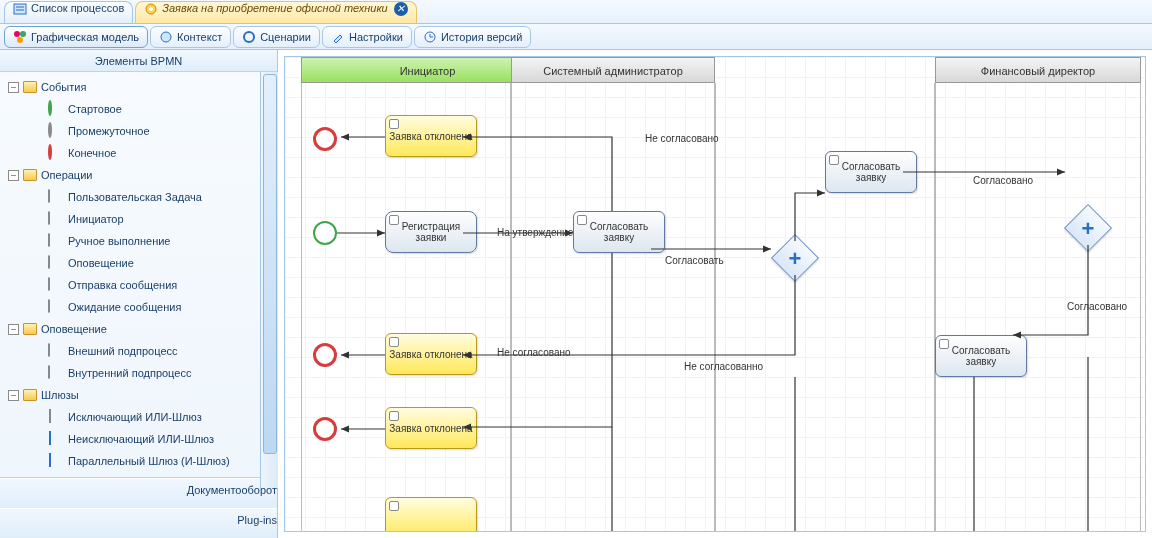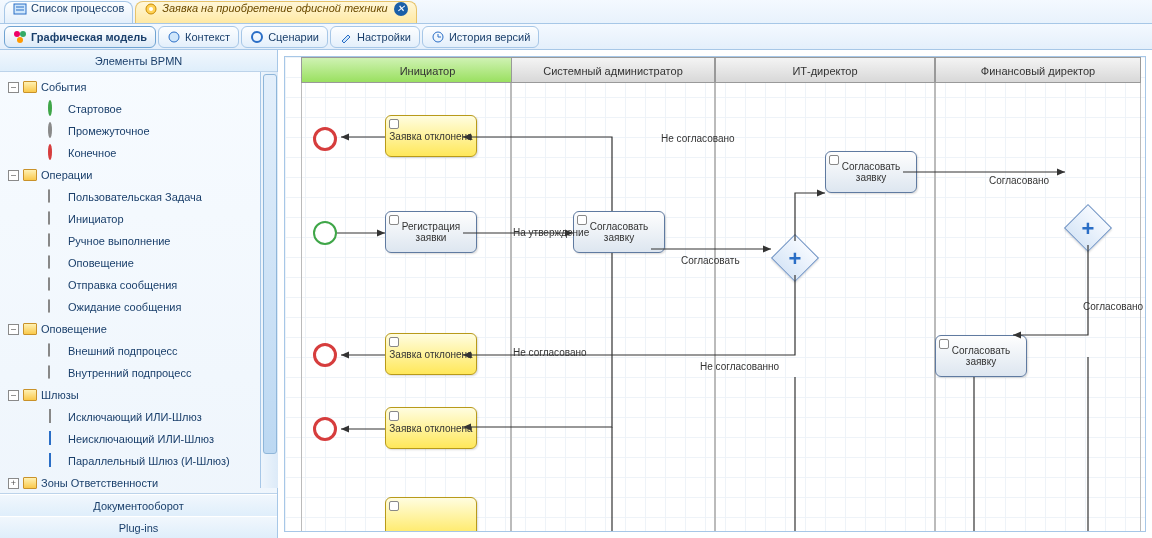--- a/index.html
+++ b/index.html
@@ -60,21 +60,21 @@
   .sub-tab {
     display:flex; align-items:center;
     height:22px; padding:0 8px; margin-right:2px;
     border:1px solid #a7c7e7; border-radius:6px;
     background: linear-gradient(#fdfeff,#e3effb);
     color:#1a3f6b; cursor:pointer;
   }
   .sub-tab.active{
     background: linear-gradient(#fff,#dceaf8);
     border-color:#6fa3d2;
-    font-weight: bold;
+    font-weight: normal;
   }
   .sub-tab .icon { width:14px; height:14px; margin-right:4px; }
 
   
   .content { display:flex; height:calc(100% - 50px); }
   .sidebar {
     width: 278px;
     background: linear-gradient(#f7fbff,#eef5fc);
     border-right:1px solid #a7c7e7;
     display:flex; flex-direction:column;
@@ -107,21 +107,21 @@
   .circle-red{width:12px;height:12px;border:2px solid #d63d3d;border-radius:50%;}
   .op-box{width:13px;height:11px;border:1px solid #888;border-radius:2px;background:#f5f5f5;}
   .op-box.y{background:linear-gradient(#fffde0,#ffe97a);}
   .op-box.b{background:linear-gradient(#e6f0ff,#b8d4f5);}
   .gw{width:12px;height:12px;transform:rotate(45deg);border:1px solid #888;background:#f2f2f2;margin:1px;}
   .gw.blue{border-color:#2a6ec6;background:#eaf2ff;}
   .side-footer{
     border-top:1px solid #bcd3ea;
   }
   .side-footer div{
-    height:22px;line-height:22px;text-align:center;color:#1a3f6b;
+    height:30px;line-height:22px;text-align:right;color:#1a3f6b;
     background:linear-gradient(#f1f7fd,#dfeefb);border-top:1px solid #fff;
     cursor:pointer;
   }
 
   
   .canvas-wrap{
     flex:1; position:relative; overflow:hidden;
     background-color:#fff;
     background-image:
       linear-gradient(#eef3f8 1px, transparent 1px),
@@ -164,21 +164,20 @@
     border:1px solid #6a8fc2;background:linear-gradient(#f5f9ff,#d9e7f7);
     box-shadow:1px 1px 2px rgba(0,0,0,0.15);
   }
   .gateway::after{
     content:"+";position:absolute;inset:0;transform:rotate(-45deg);
     font-size:22px;font-weight:bold;color:#2a6ec6;text-align:center;line-height:34px;
   }
   .flow-label{
     position:absolute;font-size:10px;color:#333;background:transparent;
     white-space:nowrap;
-    margin-left:16px;
   }
   svg.flows{position:absolute;top:0;left:0;pointer-events:none;}
   .scrollbar-v{
     position:absolute; right:0; top:0; bottom:0; width:18px;
     background:linear-gradient(90deg,#eef5fc,#dceaf8);
     border-left:1px solid #a7c7e7;
   }
   .scroll-thumb{
     position:absolute; left:2px; width:14px; top:20px; height:120px;
     background:linear-gradient(#e3effb,#bcd8f2);
@@ -347,35 +346,34 @@
       <div class="scroll-thumb" style="top:2px;height:380px;"></div>
     </div>
   </div>
 
   <div class="canvas-wrap">
 
     <div class="lane-head first" style="left:16px;width:253px;">Инициатор</div>
     <div class="lane-col" style="left:16px;width:210px;"></div>
     <div class="lane-head" style="left:226px;width:204px;">Системный администратор</div>
     <div class="lane-col" style="left:226px;width:204px;"></div>
-    <div class="lane-head" style="left:430px;width:220px;">ИТ-директор</div>
     <div class="lane-col" style="left:430px;width:220px;"></div>
     <div class="lane-head" style="left:650px;width:206px;">Финансовый директор</div>
     <div class="lane-col" style="left:650px;width:206px;"></div>
 
     <div class="ev-circle" style="left:28px;top:164px;"></div>
     <div class="ev-circle red" style="left:28px;top:70px;"></div>
     <div class="ev-circle red" style="left:28px;top:286px;"></div>
     <div class="ev-circle red" style="left:28px;top:360px;"></div>
 
     <div class="task yellow" style="left:100px;top:58px;">
         <span class="mini-ic"></span>
         <span>Заявка отклонена</span>
       </div>
-    <div class="task" style="left:100px;top:154px;">
+    <div class="task" style="left:100px;top:154px;border-radius:8px;">
         <span class="mini-ic"></span>
         <span>Регистрация заявки</span>
       </div>
     <div class="task" style="left:288px;top:154px;">
         <span class="mini-ic"></span>
         <span>Согласовать заявку</span>
       </div>
     <div class="task" style="left:540px;top:94px;">
         <span class="mini-ic"></span>
         <span>Согласовать заявку</span>

